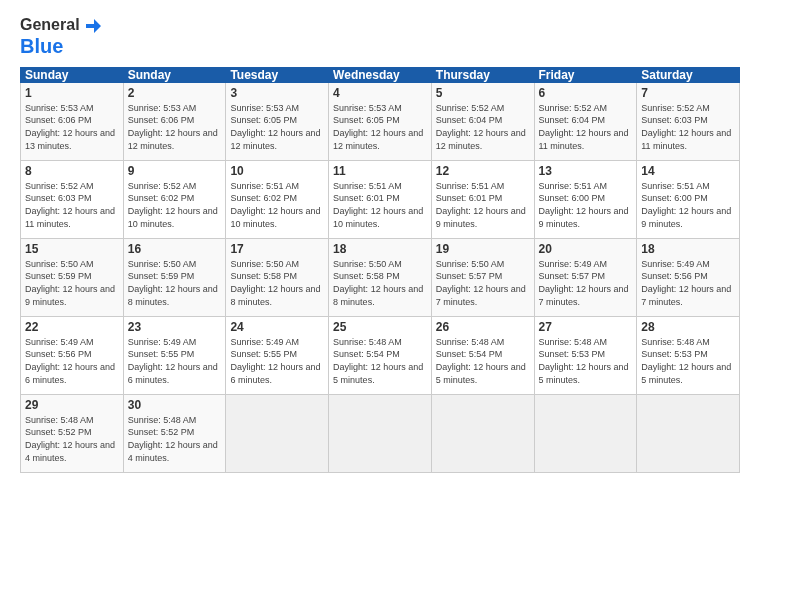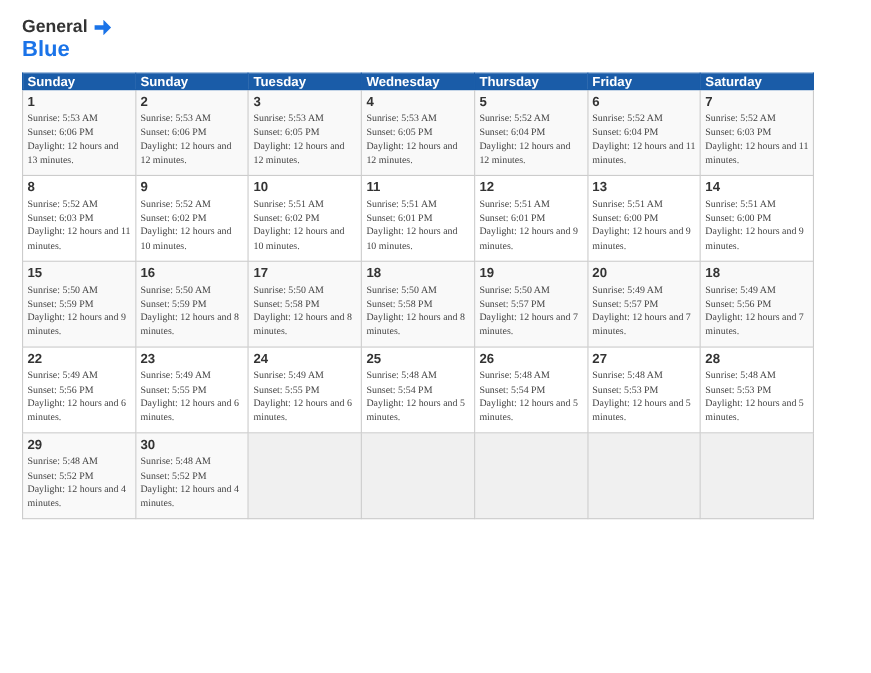--- a/index.html
+++ b/index.html
@@ -71,21 +71,20 @@
     .day-num {
       font-size: 12px;
       font-weight: bold;
       display: block;
       margin-bottom: 2px;
     }
     .day-detail {
       font-size: 9px;
       line-height: 1.4;
       color: #444;
-      font-family: Liberation Serif, serif;
     }
     td.empty {
       background: #f0f0f0 !important;
     }
   </style>
 </head>
 <body>
 
 <div class="page">
   <div class="header">

